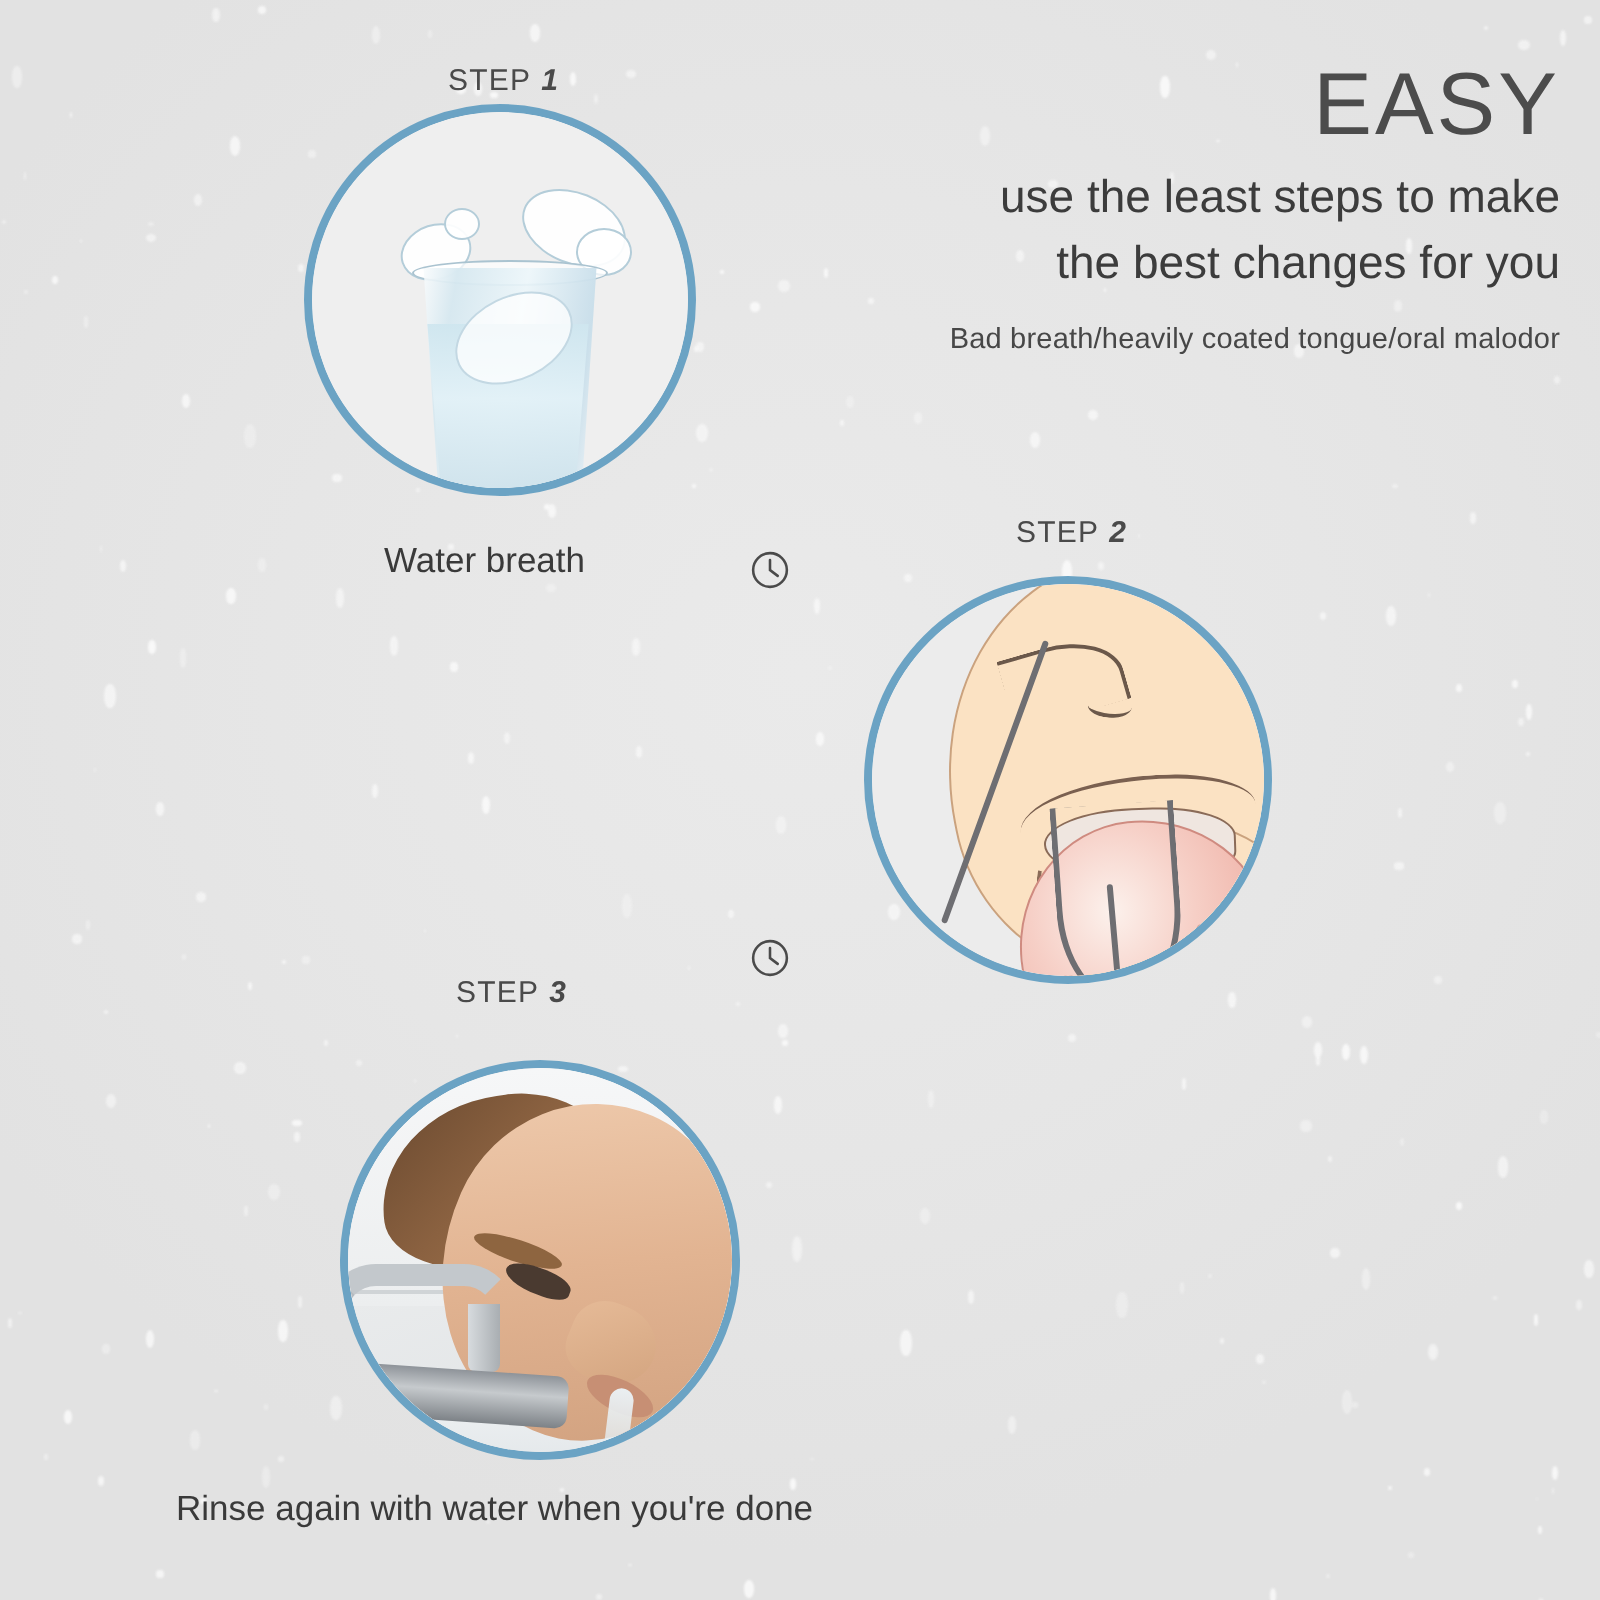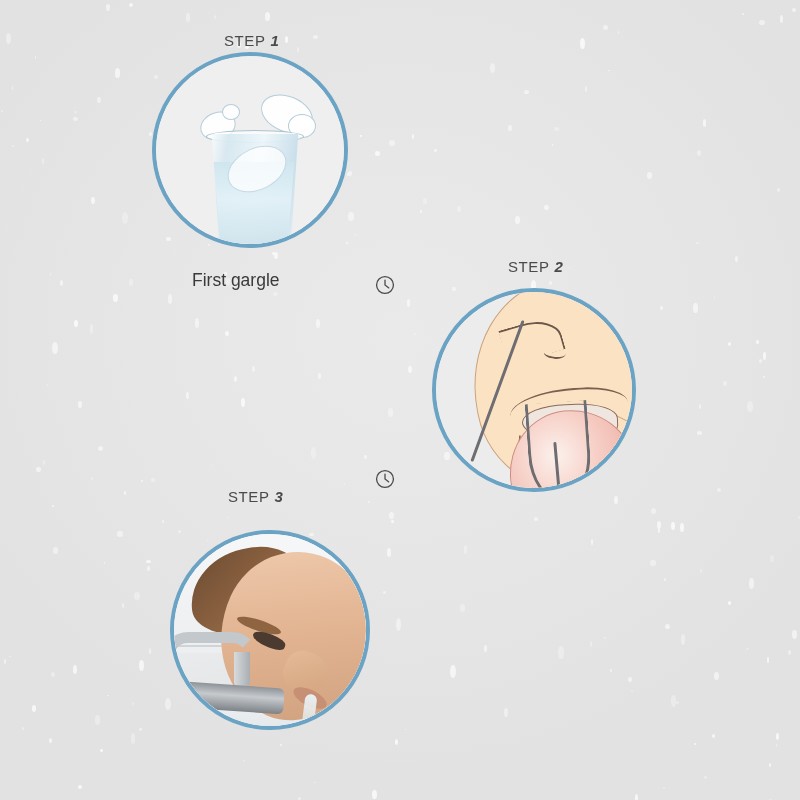--- a/index.html
+++ b/index.html
@@ -586,40 +586,48 @@
       <span class="speck" style="left:236.5px;top:40.7px;width:4.7px;height:7.0px;opacity:0.78;"></span>
       <span class="speck" style="left:73.9px;top:320.3px;width:3.7px;height:7.0px;opacity:0.95;"></span>
       <span class="speck" style="left:770.2px;top:554.9px;width:3.5px;height:6.7px;opacity:0.35;"></span>
       <span class="speck" style="left:233.9px;top:375.7px;width:3.2px;height:5.9px;opacity:0.77;"></span>
       <span class="speck" style="left:218.0px;top:683.1px;width:4.0px;height:6.7px;opacity:0.43;"></span>
       <span class="speck" style="left:1.1px;top:109.6px;width:2.0px;height:2.0px;opacity:0.55;"></span>
       <span class="speck" style="left:779.5px;top:14.9px;width:3.4px;height:8.5px;opacity:0.74;"></span>
       <span class="speck" style="left:763.2px;top:352.3px;width:2.9px;height:7.6px;opacity:0.89;"></span>
     </div>
 
+  <div class="headline">
+    <div class="easy">EASY</div>
+    <div class="tagline">
+      <div>use the least steps to make</div>
+      <div>the best changes for you</div>
+    </div>
+    <div class="subline">Bad breath/heavily coated tongue/oral malodor</div>
+  </div>
 
   <div class="steplabel" style="left:224px; top:32px;">
     <span>STEP</span><span class="num">1</span>
   </div>
 
   <div class="circle" style="left:152px; top:52px; width:196px; height:196px;">
     <div class="art glass-scene">
       <div class="splash" style="left:44px; top:56px; width:34px; height:26px; transform:rotate(-18deg);"></div>
       <div class="splash" style="left:104px; top:40px; width:52px; height:34px; transform:rotate(22deg);"></div>
       <div class="splash" style="left:132px; top:58px; width:26px; height:22px;"></div>
       <div class="splash" style="left:66px; top:48px; width:16px; height:14px;"></div>
       <div class="glass-rim"></div>
       <div class="glass-body"></div>
       <div class="glass-water"></div>
       <div class="splash" style="left:70px; top:92px; width:60px; height:40px; background:rgba(255,255,255,.75); border-color:#c3d8e3; transform:rotate(-26deg);"></div>
 
     </div>
   </div>
 
-  <div class="caption" style="left:192px; top:270px;">First gargle</div>
+  <div class="caption" style="left:192px; top:270px;">Water breath</div>
 
   <div class="clock" style="left:374px; top:274px;">
     <svg viewBox="0 0 24 24" width="22" height="22" fill="none" stroke="#4a4a4a" stroke-width="1.4">
       <circle cx="12" cy="12" r="9.2"></circle>
       <path d="M12 6.6 L12 12 L16.2 15.2" stroke-linecap="round"></path>
     </svg>
   </div>
 
   <div class="steplabel" style="left:508px; top:258px;">
     <span>STEP</span><span class="num">2</span>
@@ -669,14 +677,15 @@
       <div class="man-eye"></div>
       <div class="man-nose"></div>
       <div class="man-lip"></div>
       <div class="faucet-arm"></div>
       <div class="faucet-neck"></div>
       <div class="faucet-base"></div>
       <div class="water-stream"></div>
     </div>
   </div>
 
+  <div class="caption" style="left:88px; top:744px;">Rinse again with water when you're done</div>
 
 </div>
 
 </body></html>

